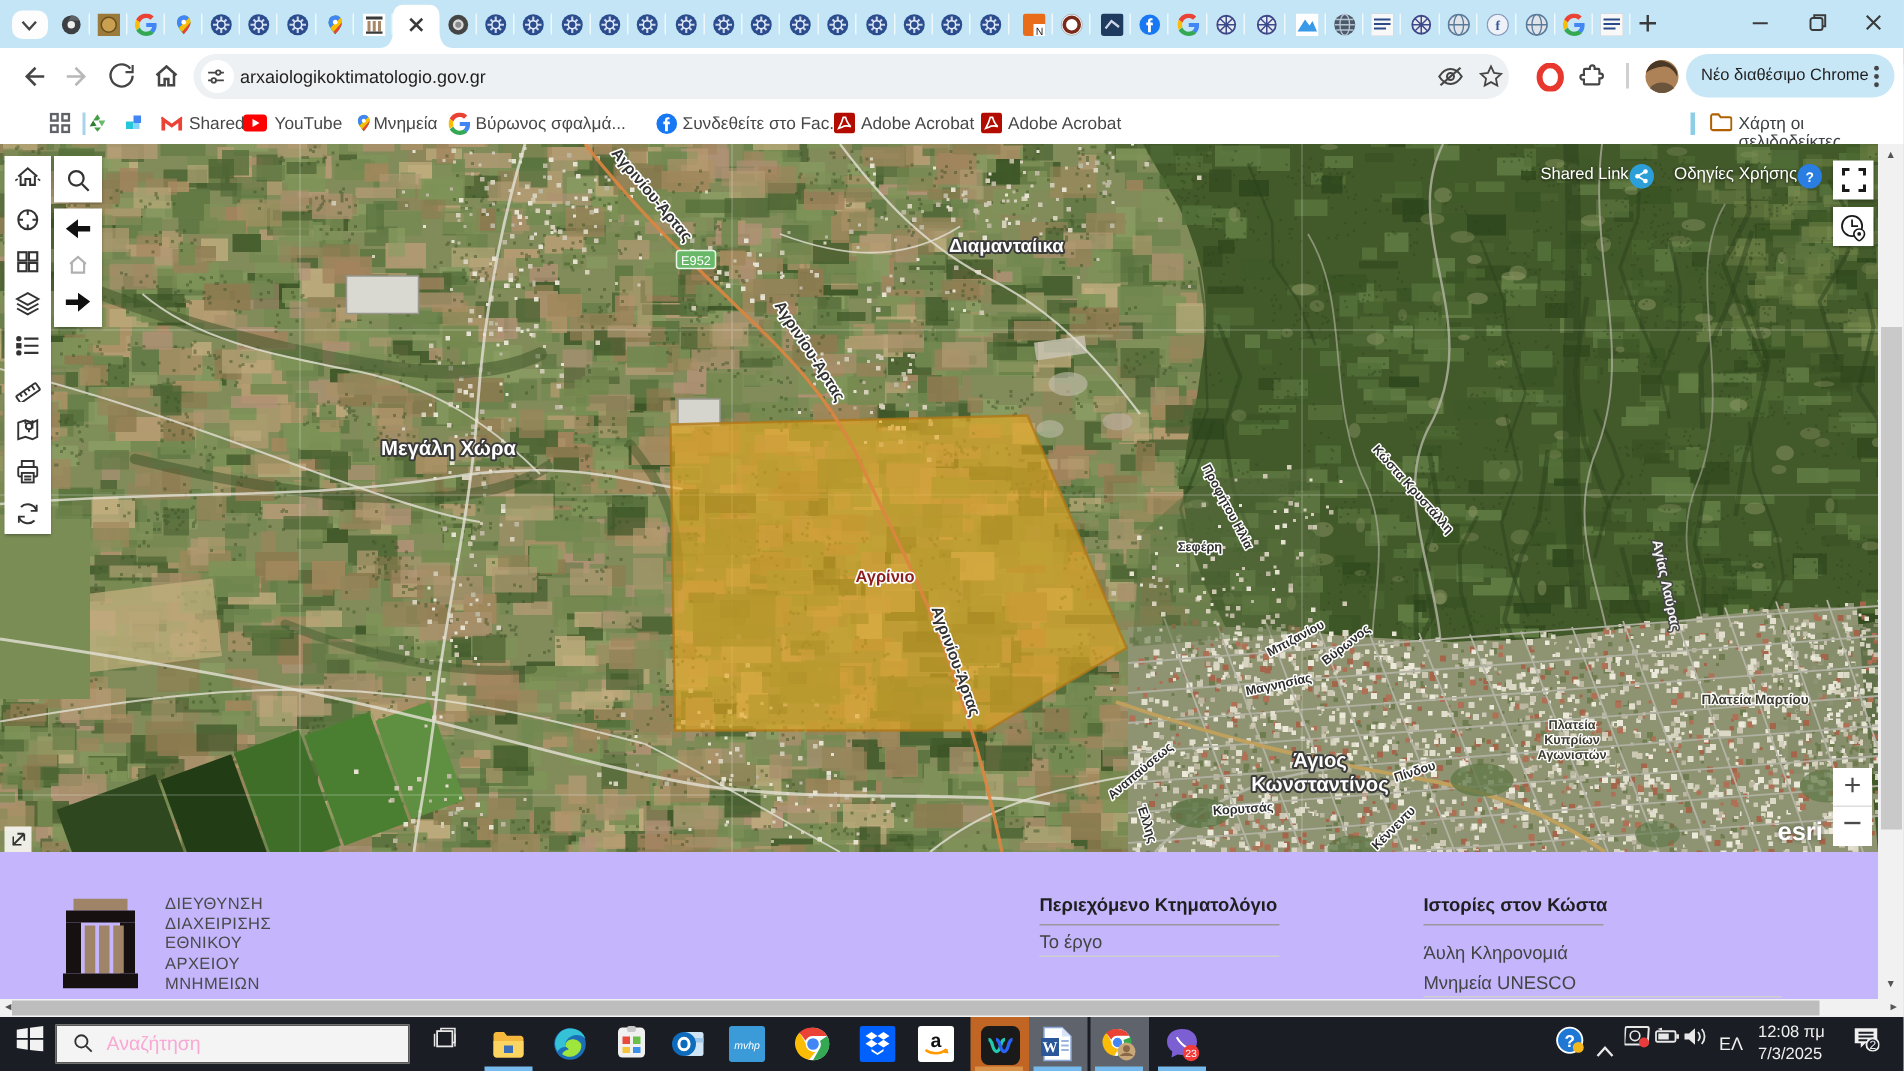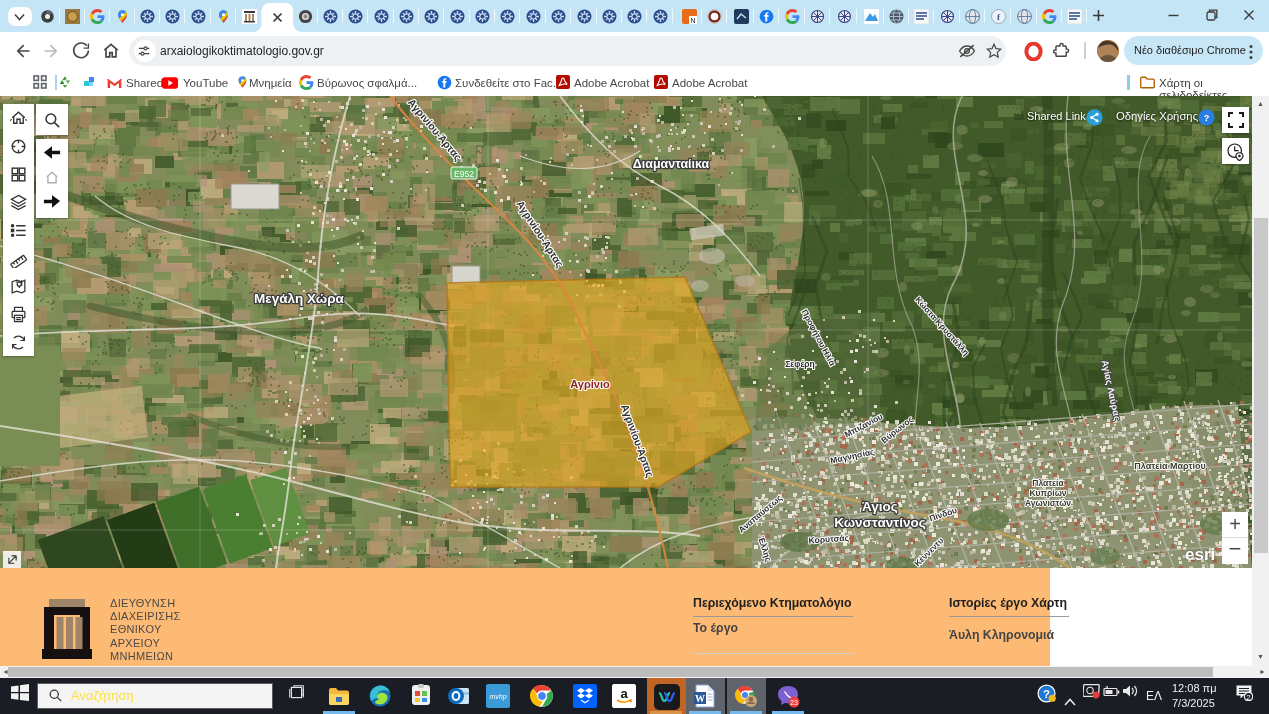--- a/index.html
+++ b/index.html
@@ -39,26 +39,26 @@
 #zoombox div { width:26px; height:26px; text-align:center; font-size:20px; color:#4a4a4a; line-height:25px; }
 #esri { position:absolute; left:1185px; top:545px; font-size:17px; font-weight:bold; color:#fff; text-shadow:0 0 3px rgba(0,0,0,0.5); }
 #attrib { position:absolute; left:3px; top:551px; width:18px; height:17px; background:rgba(255,255,255,0.85); display:flex;align-items:center;justify-content:center; }
 
 #vscroll { position:absolute; left:1252px; top:96px; width:17px; height:570px; background:#f1f1f1; }
 #vthumb { position:absolute; left:1.5px; top:122px; width:14px; height:335px; background:#c9c9c9; }
 #hscroll { position:absolute; left:0; top:666px; width:1269px; height:12px; background:#f1f1f1; }
 #hthumb { position:absolute; left:8px; top:1px; width:1205px; height:10px; background:#bdbdbd; }
 .arrow { position:absolute; color:#555; font-size:7px; }
 
-#footer { position:absolute; left:0; top:568px; width:1050px; height:98px; background:#fdba74; }
+#footer { position:absolute; left:0; top:568px; width:1252px; height:98px; background:#c4b5fd; }
 #flogo { position:absolute; left:40px; top:31px; }
 #ftext { position:absolute; left:110px; top:29px; font-size:11px; line-height:13.2px; color:#4a4a4a; letter-spacing:0.3px; }
 .fcol { position:absolute; top:28px; }
 .fcol .hd { font-size:12.3px; font-weight:bold; color:#1f1f1f; padding-bottom:6px; white-space:nowrap; }
-.fcol .ln { font-size:12.3px; color:#444; padding:4px 0 18px 0; white-space:nowrap;font-weight:bold; }
+.fcol .ln { font-size:12.3px; color:#444; padding:4px 0 2px 0; white-space:nowrap; }
 .fcol .ln2 { padding-top:11px; }
 .bline { border-bottom:1px solid #cfcfcf; }
 
 #taskbar { position:absolute; left:0; top:678px; width:1269px; height:36px; background:#1a1d24; }
 .tb-ic { position:absolute; top:6px; }
 </style></head>
 <body>
 <div id="tabstrip">
   <div id="tabsearch">
       <svg width="11" height="8" viewBox="0 0 11 8" fill="none" stroke="#454545" stroke-width="1.6">
@@ -1032,21 +1032,21 @@
     <rect x="26" y="18" width="7" height="32" fill="#a08468"></rect>
     <rect x="35.5" y="18" width="7" height="32" fill="#a08468"></rect>
     <rect x="2" y="50" width="50" height="10" fill="#161010"></rect>
   </svg></div>
   <div id="ftext">ΔΙΕΥΘΥΝΣΗ<br>ΔΙΑΧΕΙΡΙΣΗΣ<br>ΕΘΝΙΚΟΥ<br>ΑΡΧΕΙΟΥ<br>ΜΝΗΜΕΙΩΝ</div>
   <div class="fcol" style="left:693px;width:160px">
     <div class="hd bline" style="border-color:#9a9a9a">Περιεχόμενο Κτηματολόγιο</div>
     <div class="ln bline">Το έργο</div>
   </div>
   <div class="fcol" style="left:949px;width:120px">
-    <div class="hd bline" style="border-color:#9a9a9a;width:120px">Ιστορίες έργο Χάρτη</div>
+    <div class="hd bline" style="border-color:#9a9a9a;width:120px">Ιστορίες στον Κώστα</div>
     <div class="ln ln2">Άυλη Κληρονομιά</div>
     <div class="ln bline" style="width:239px">Μνημεία UNESCO</div>
   </div>
 </div>
 <div id="hscroll">
   <div class="arrow" style="left:2px;top:2px">◄</div>
   <div id="hthumb"></div>
   <div class="arrow" style="left:1259px;top:2px">►</div>
 </div>
 <div id="taskbar">
@@ -1054,21 +1054,21 @@
         <path d="M0 2.5 L7.5 1.4 L7.5 8 L0 8z" fill="#f2f2f2"></path>
         <path d="M9 1.2 L18 0 L18 8 L9 8z" fill="#f2f2f2"></path>
         <path d="M0 9.2 L7.5 9.2 L7.5 15.8 L0 14.7z" fill="#f2f2f2"></path>
         <path d="M9 9.2 L18 9.2 L18 17 L9 16z" fill="#f2f2f2"></path>
       </svg></div>
     <div style="position:absolute;left:37px;top:5px;width:236px;height:26px;background:#f4f4f4;border:1px solid #5a5a5a;box-sizing:border-box"></div>
     <div style="position:absolute;left:48px;top:10px"><svg width="15" height="15" viewBox="0 0 24 24" fill="none" stroke="#333" stroke-width="2">
         <circle cx="10" cy="10" r="6.5"></circle>
         <path d="M15 15l6 6"></path>
       </svg></div>
-    <div style="position:absolute;left:71px;top:10px;font-size:13px;color:#fde047">Αναζήτηση</div>
+    <div style="position:absolute;left:71px;top:10px;font-size:13px;color:#f9a8d4">Αναζήτηση</div>
     <div class="tb-ic" style="left:288px"><svg width="17" height="17" viewBox="0 0 20 20" fill="none" stroke="#e8e8e8" stroke-width="1.4">
         <rect x="4" y="4" width="12" height="12"></rect>
         <path d="M2 6v10M18 6v10" stroke-width="1.2"></path>
         <path d="M7 4v-2h11v11h-2" stroke-width="1.2"></path>
       </svg></div>
     <div class="tb-ic" style="left:327px"><svg width="24" height="24" viewBox="0 0 24 24">
         <path d="M2 6c0-1 .8-2 2-2h5l2 2.5h9c1 0 2 .9 2 2V19c0 1-.9 2-2 2H4c-1.2 0-2-1-2-2z" fill="#f5b73c"></path>
         <path d="M2 10h20v9c0 1-.9 2-2 2H4c-1.2 0-2-1-2-2z" fill="#fcd462"></path>
         <rect x="9" y="13" width="6" height="5" fill="#3a6fb8"></rect>
       </svg></div>

